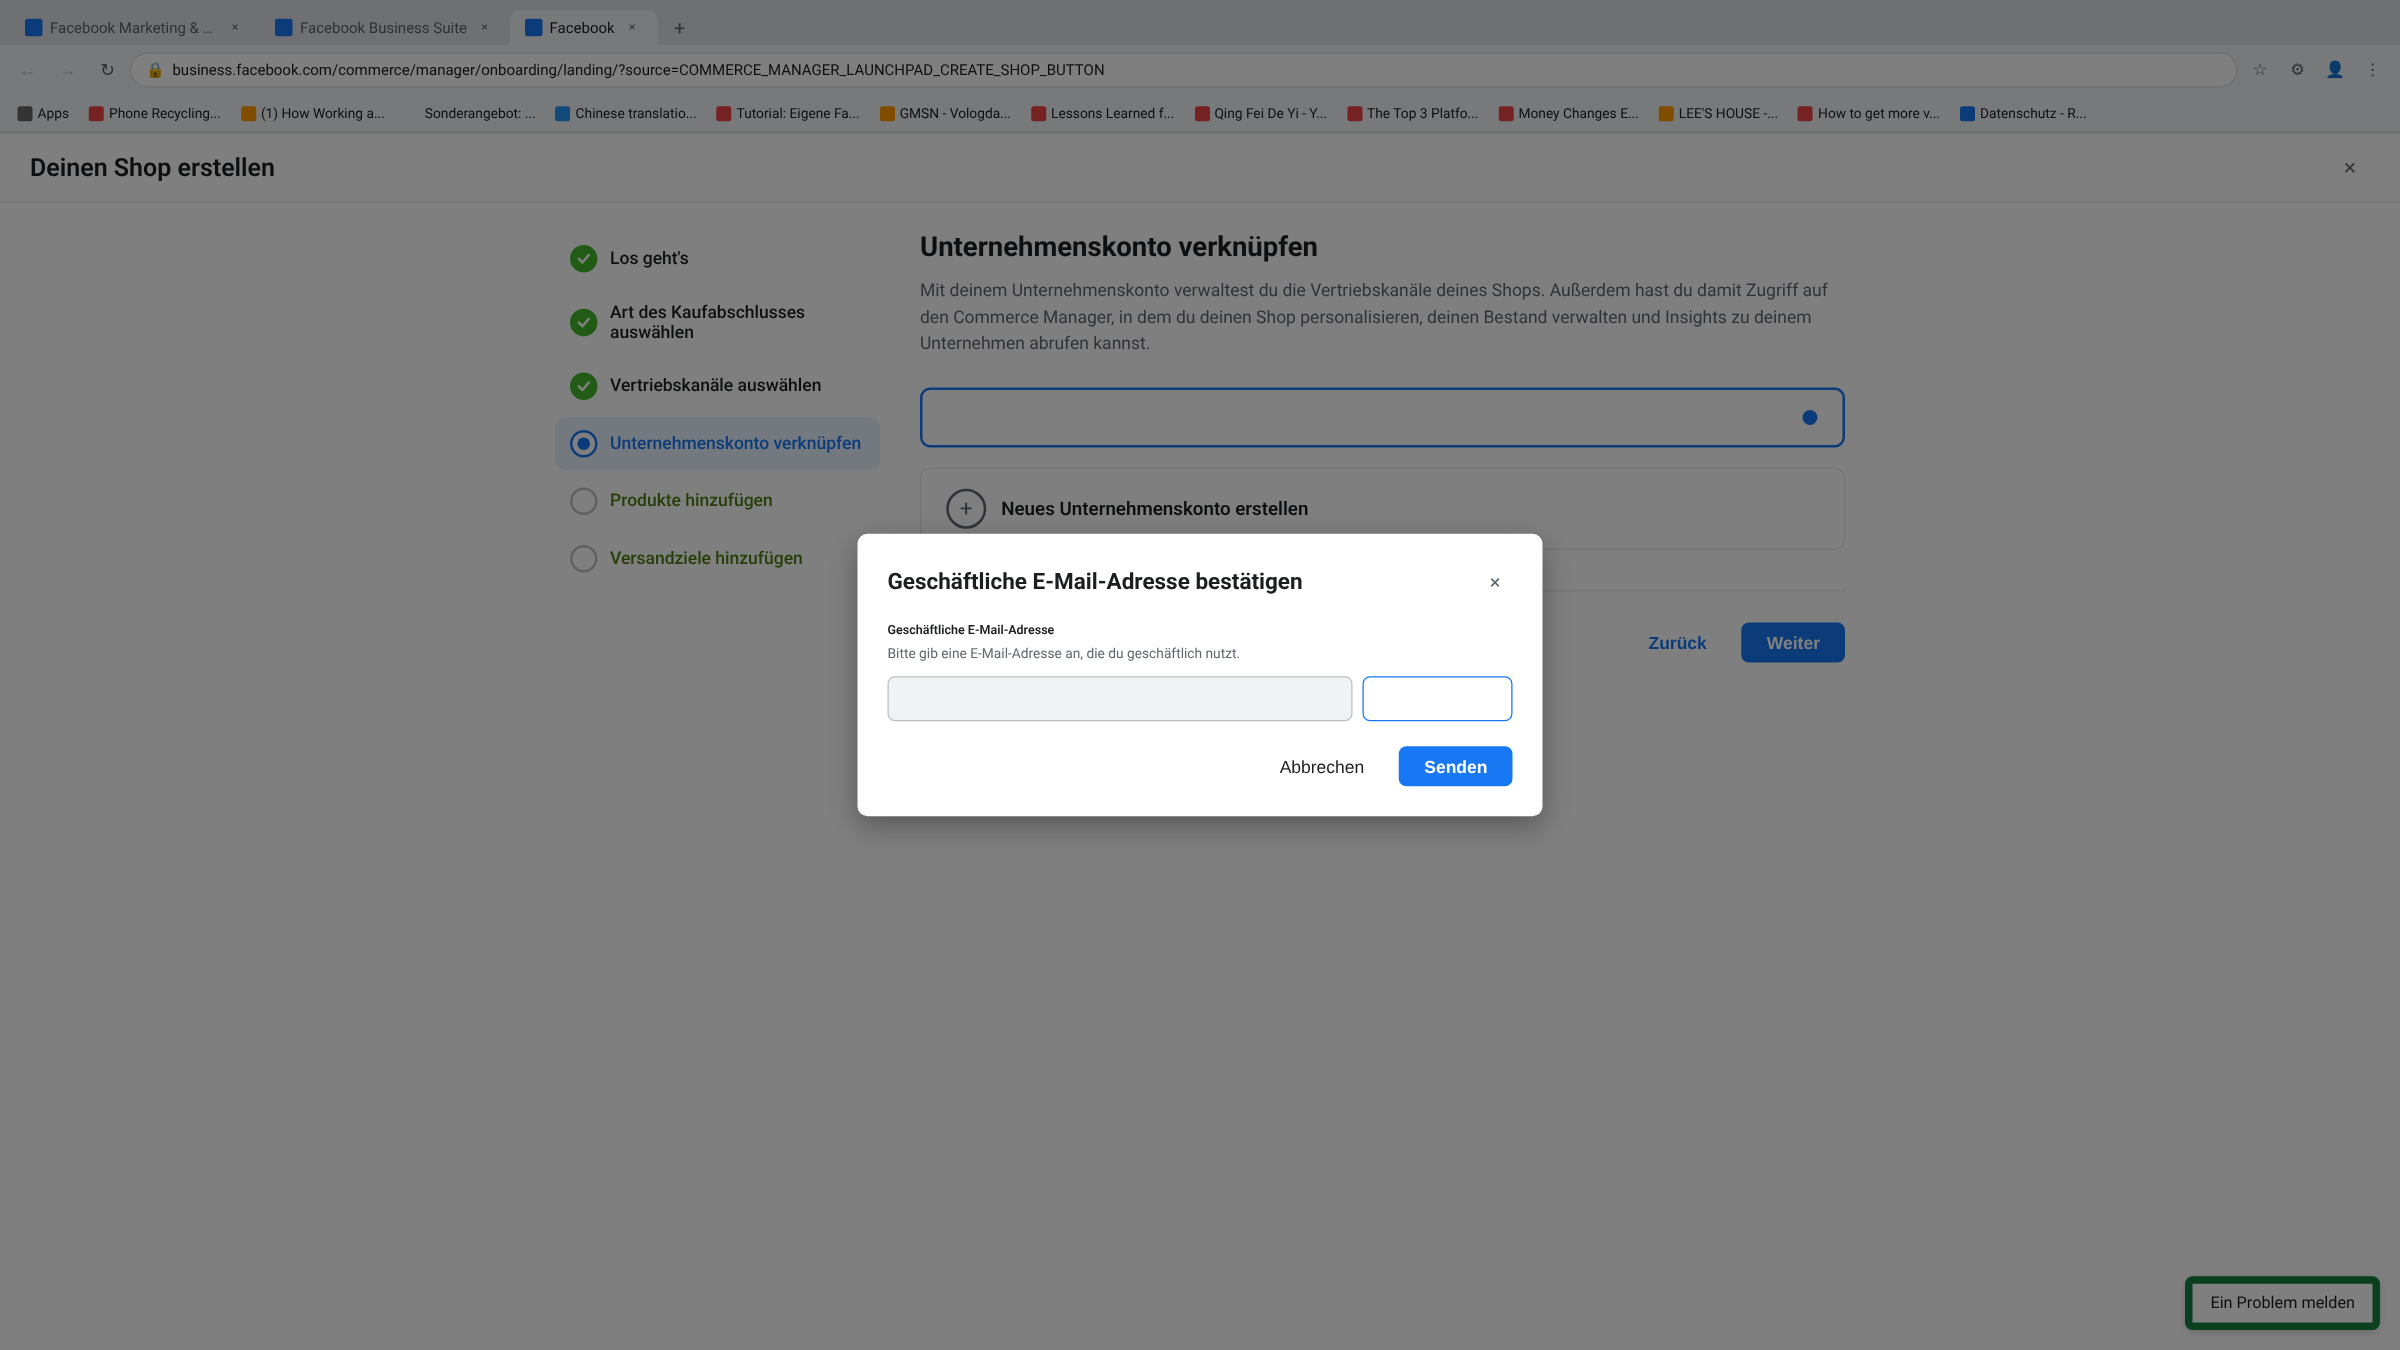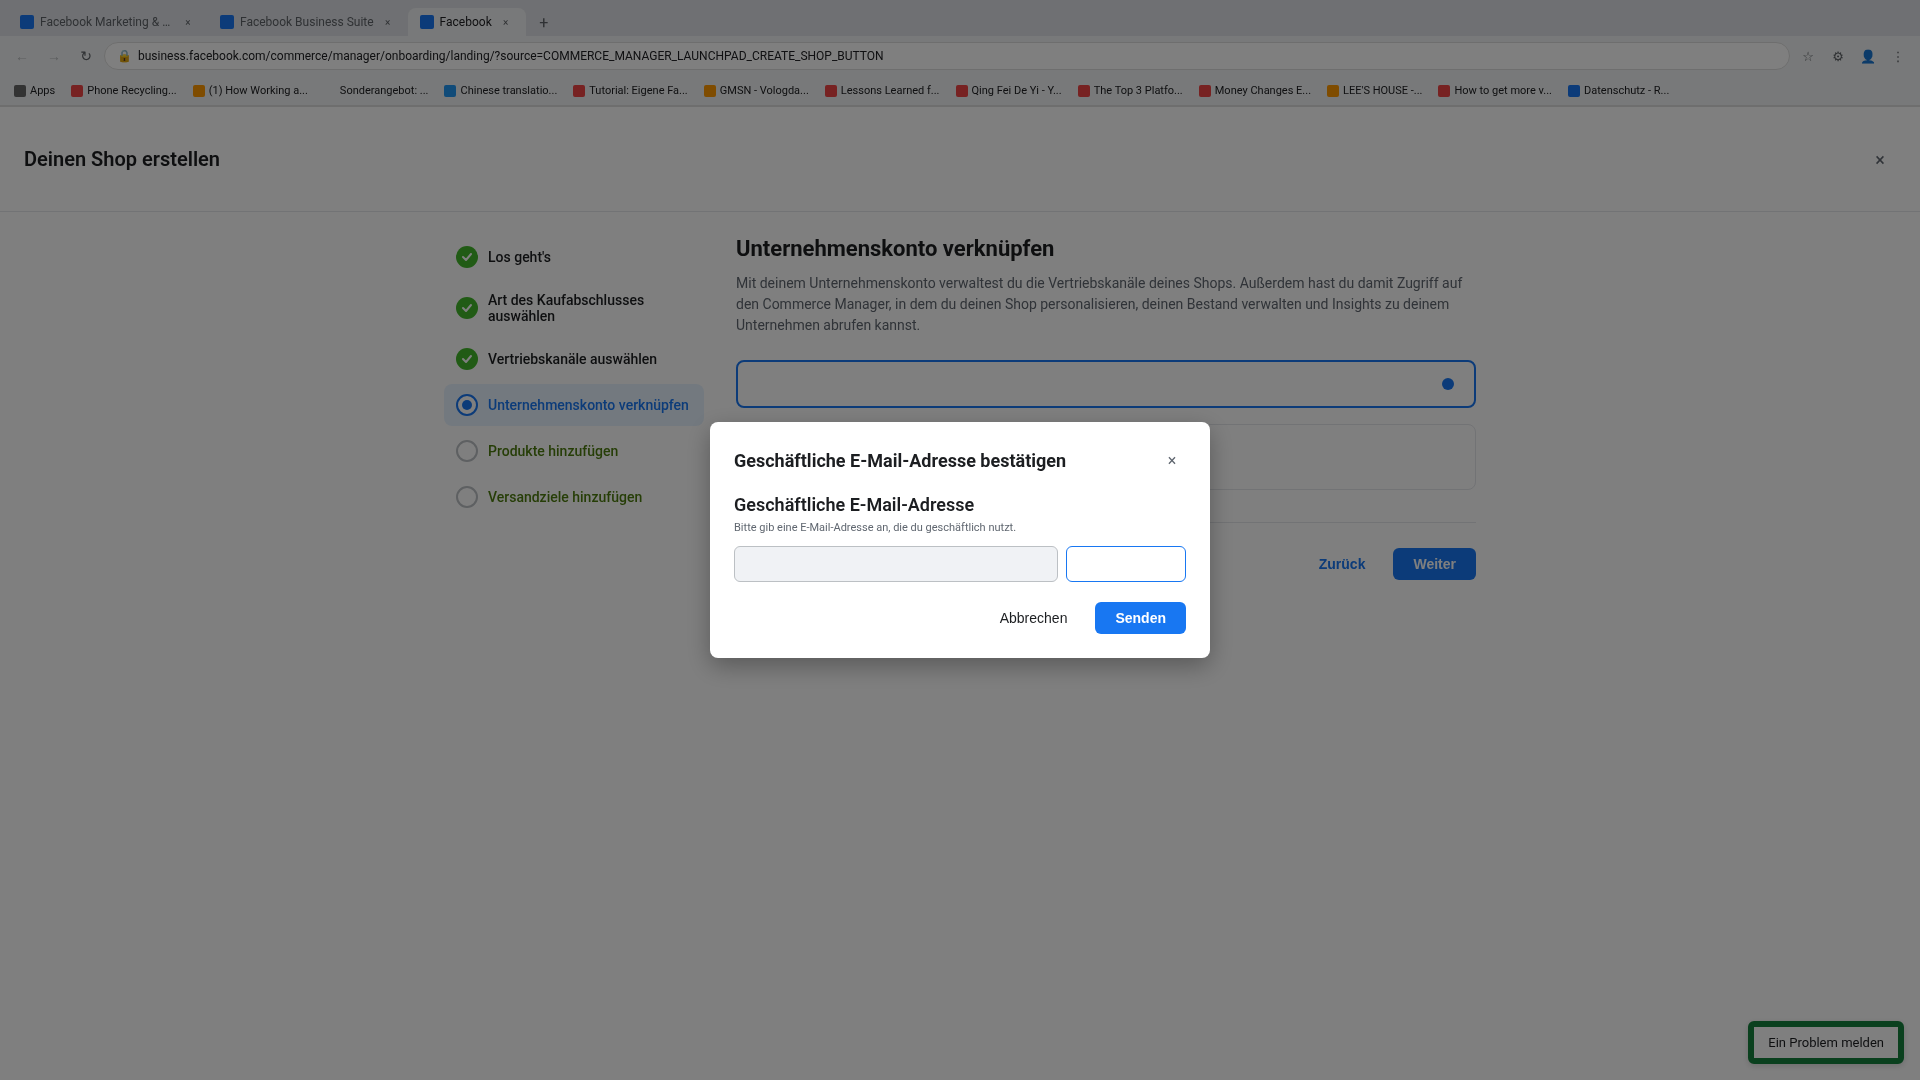--- a/index.html
+++ b/index.html
@@ -163,21 +163,21 @@
       background: #fff;
       min-height: calc(1080px - 106px);
       position: relative;
     }
 
     
     .page-header {
       display: flex;
       align-items: center;
       justify-content: space-between;
-      padding: 36px 24px;
+      padding: 11px 24px;
       border-bottom: 1px solid #e4e6ea;
     }
     .page-title {
       font-size: 20px;
       font-weight: 600;
       color: #1c1e21;
     }
     .close-page-btn {
       width: 32px;
       height: 32px;
@@ -371,21 +371,21 @@
       top: 0; left: 0; right: 0; bottom: 0;
       background: rgba(0,0,0,0.5);
       display: flex;
       align-items: center;
       justify-content: center;
       z-index: 1000;
     }
     .modal {
       background: #fff;
       border-radius: 8px;
-      width: 500px;
+      width: 548px;
       padding: 24px;
       position: relative;
       box-shadow: 0 8px 24px rgba(0,0,0,0.3);
     }
     .modal-header {
       display: flex;
       align-items: center;
       justify-content: space-between;
       margin-bottom: 20px;
     }
@@ -399,21 +399,21 @@
       height: 28px;
       border-radius: 50%;
       display: flex;
       align-items: center;
       justify-content: center;
       cursor: pointer;
       color: #606770;
       font-size: 16px;
     }
     .modal-label {
-      font-size: 18px;
+      font-size: 10px;
       font-weight: 600;
       color: #1c1e21;
       margin-bottom: 6px;
     }
     .modal-sublabel {
       font-size: 11px;
       color: #606770;
       margin-bottom: 12px;
     }
     .modal-email-row {

